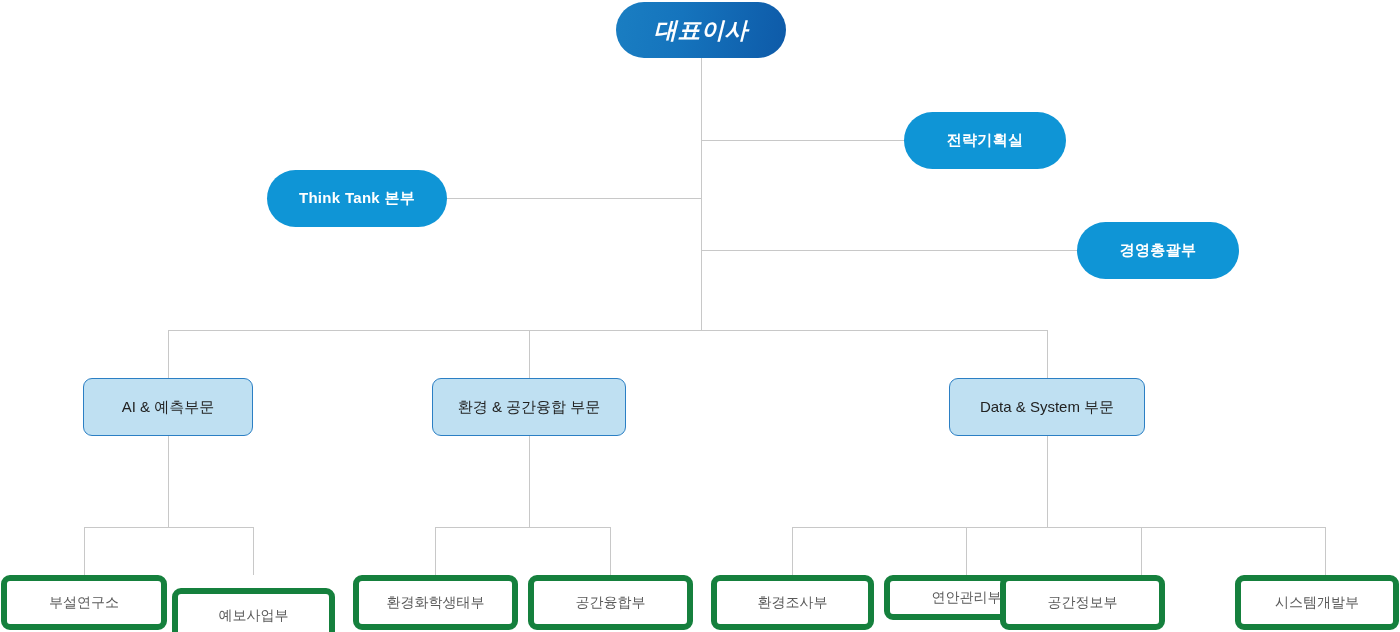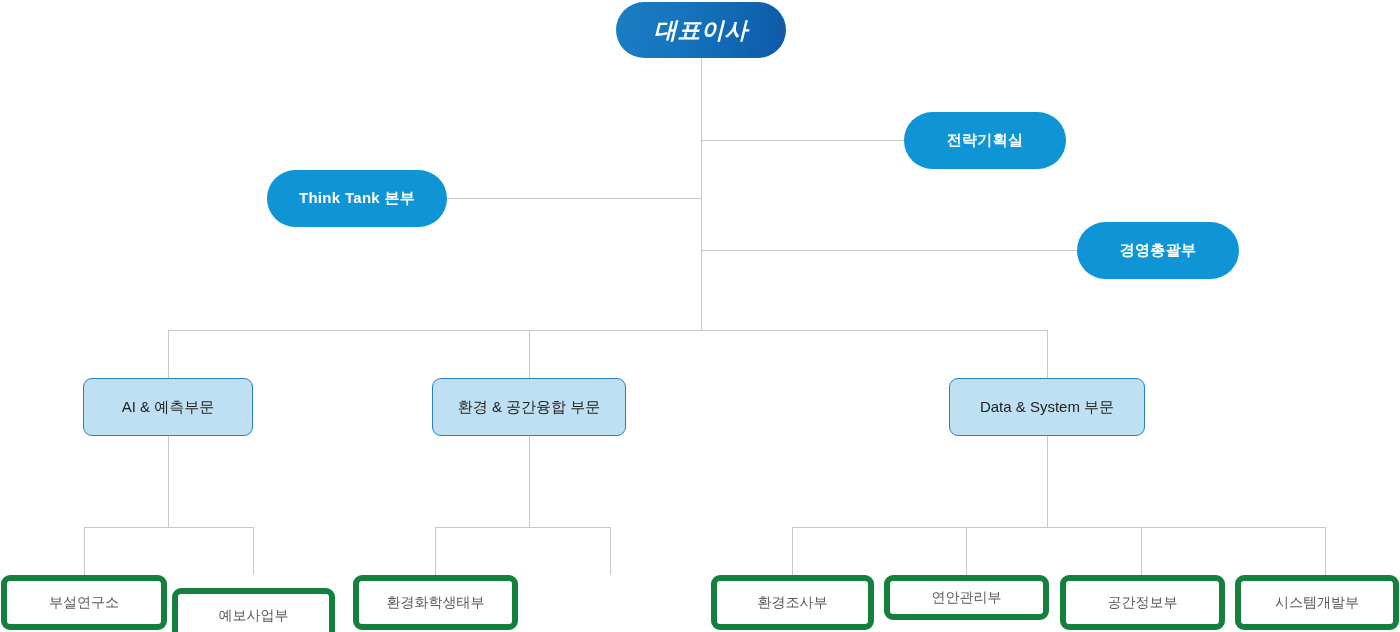--- a/index.html
+++ b/index.html
@@ -125,22 +125,23 @@
   <div class="node node-division" style="left:432px; top:378px; width:194px; height:58px;">환경 &amp; 공간융합 부문</div>
 
   <div class="node node-division" style="left:949px; top:378px; width:196px; height:58px;">Data &amp; System 부문</div>
 
   <div class="node node-department" style="left:1px; top:575px; width:166px; height:55px;">부설연구소</div>
 
   <div class="node node-department" style="left:172px; top:575px; width:163px; height:55px;margin-top:13px;">예보사업부</div>
 
   <div class="node node-department" style="left:353px; top:575px; width:165px; height:55px;">환경화학생태부</div>
 
+  <div class="node node-department" style="left:528px; top:575px; width:165px; height:55px;">공간융합부</div>
 
   <div class="node node-department" style="left:711px; top:575px; width:163px; height:55px;">환경조사부</div>
 
   <div class="node node-department" style="left:884px; top:575px; width:165px; height:45px;">연안관리부</div>
 
-  <div class="node node-department" style="left:1060px; top:575px; width:165px; height:55px;">공간정보부</div>
+  <div class="node node-department" style="left:1000px; top:575px; width:165px; height:55px;">공간정보부</div>
 
   <div class="node node-department" style="left:1235px; top:575px; width:164px; height:55px;">시스템개발부</div>
 
 </div>
 
 </body></html>

